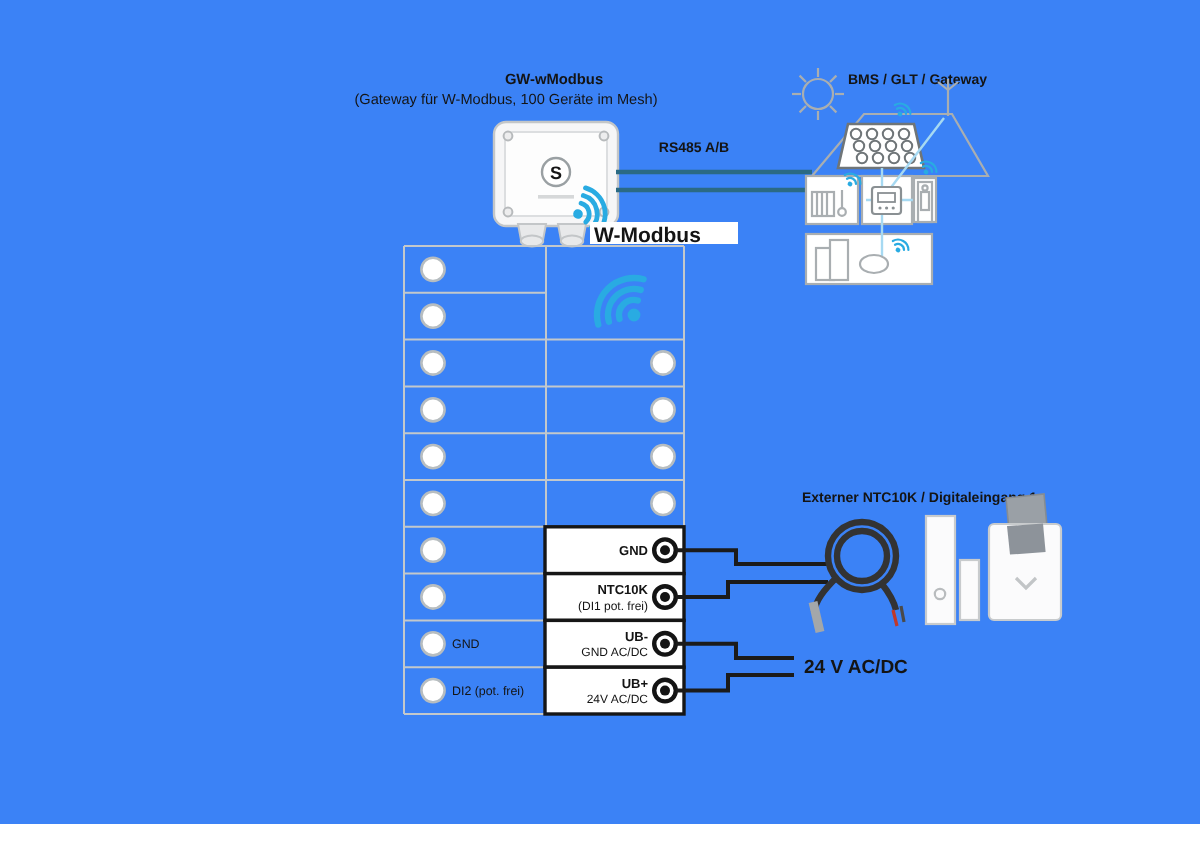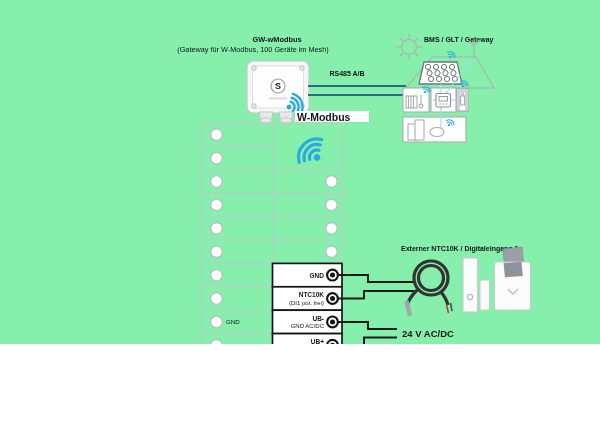--- a/index.html
+++ b/index.html
@@ -1,16 +1,16 @@
 <!DOCTYPE html>
 <html><head>
 <meta charset="utf-8">
 <style>
   html,body{margin:0;padding:0;background:#fff;}
-  #stage{position:relative;width:600px;height:344px;background:#86efac;overflow:hidden;
+  #stage{position:relative;width:600px;height:412px;background:#3b82f6;overflow:hidden;
          font-family:"Liberation Sans",sans-serif;}
   svg{position:absolute;left:0;top:0;}
   text{font-family:"Liberation Sans",sans-serif;fill:#141414;}
   .grid{stroke:#c3c8cb;stroke-width:1;fill:none;}
   .term-ring{fill:#fff;stroke:#141414;stroke-width:2.2;}
   .hl-cell{fill:#fff;stroke:#161616;stroke-width:1.7;}
   .wire{fill:none;stroke:#1b1b1b;stroke-width:2;}
   .circ{fill:#fff;stroke:#b7bdc0;stroke-width:1.3;}
   .house{fill:none;stroke:#a9aeb1;stroke-width:1.1;}
   .housefill{fill:#fff;stroke:#a9aeb1;stroke-width:1.1;}

